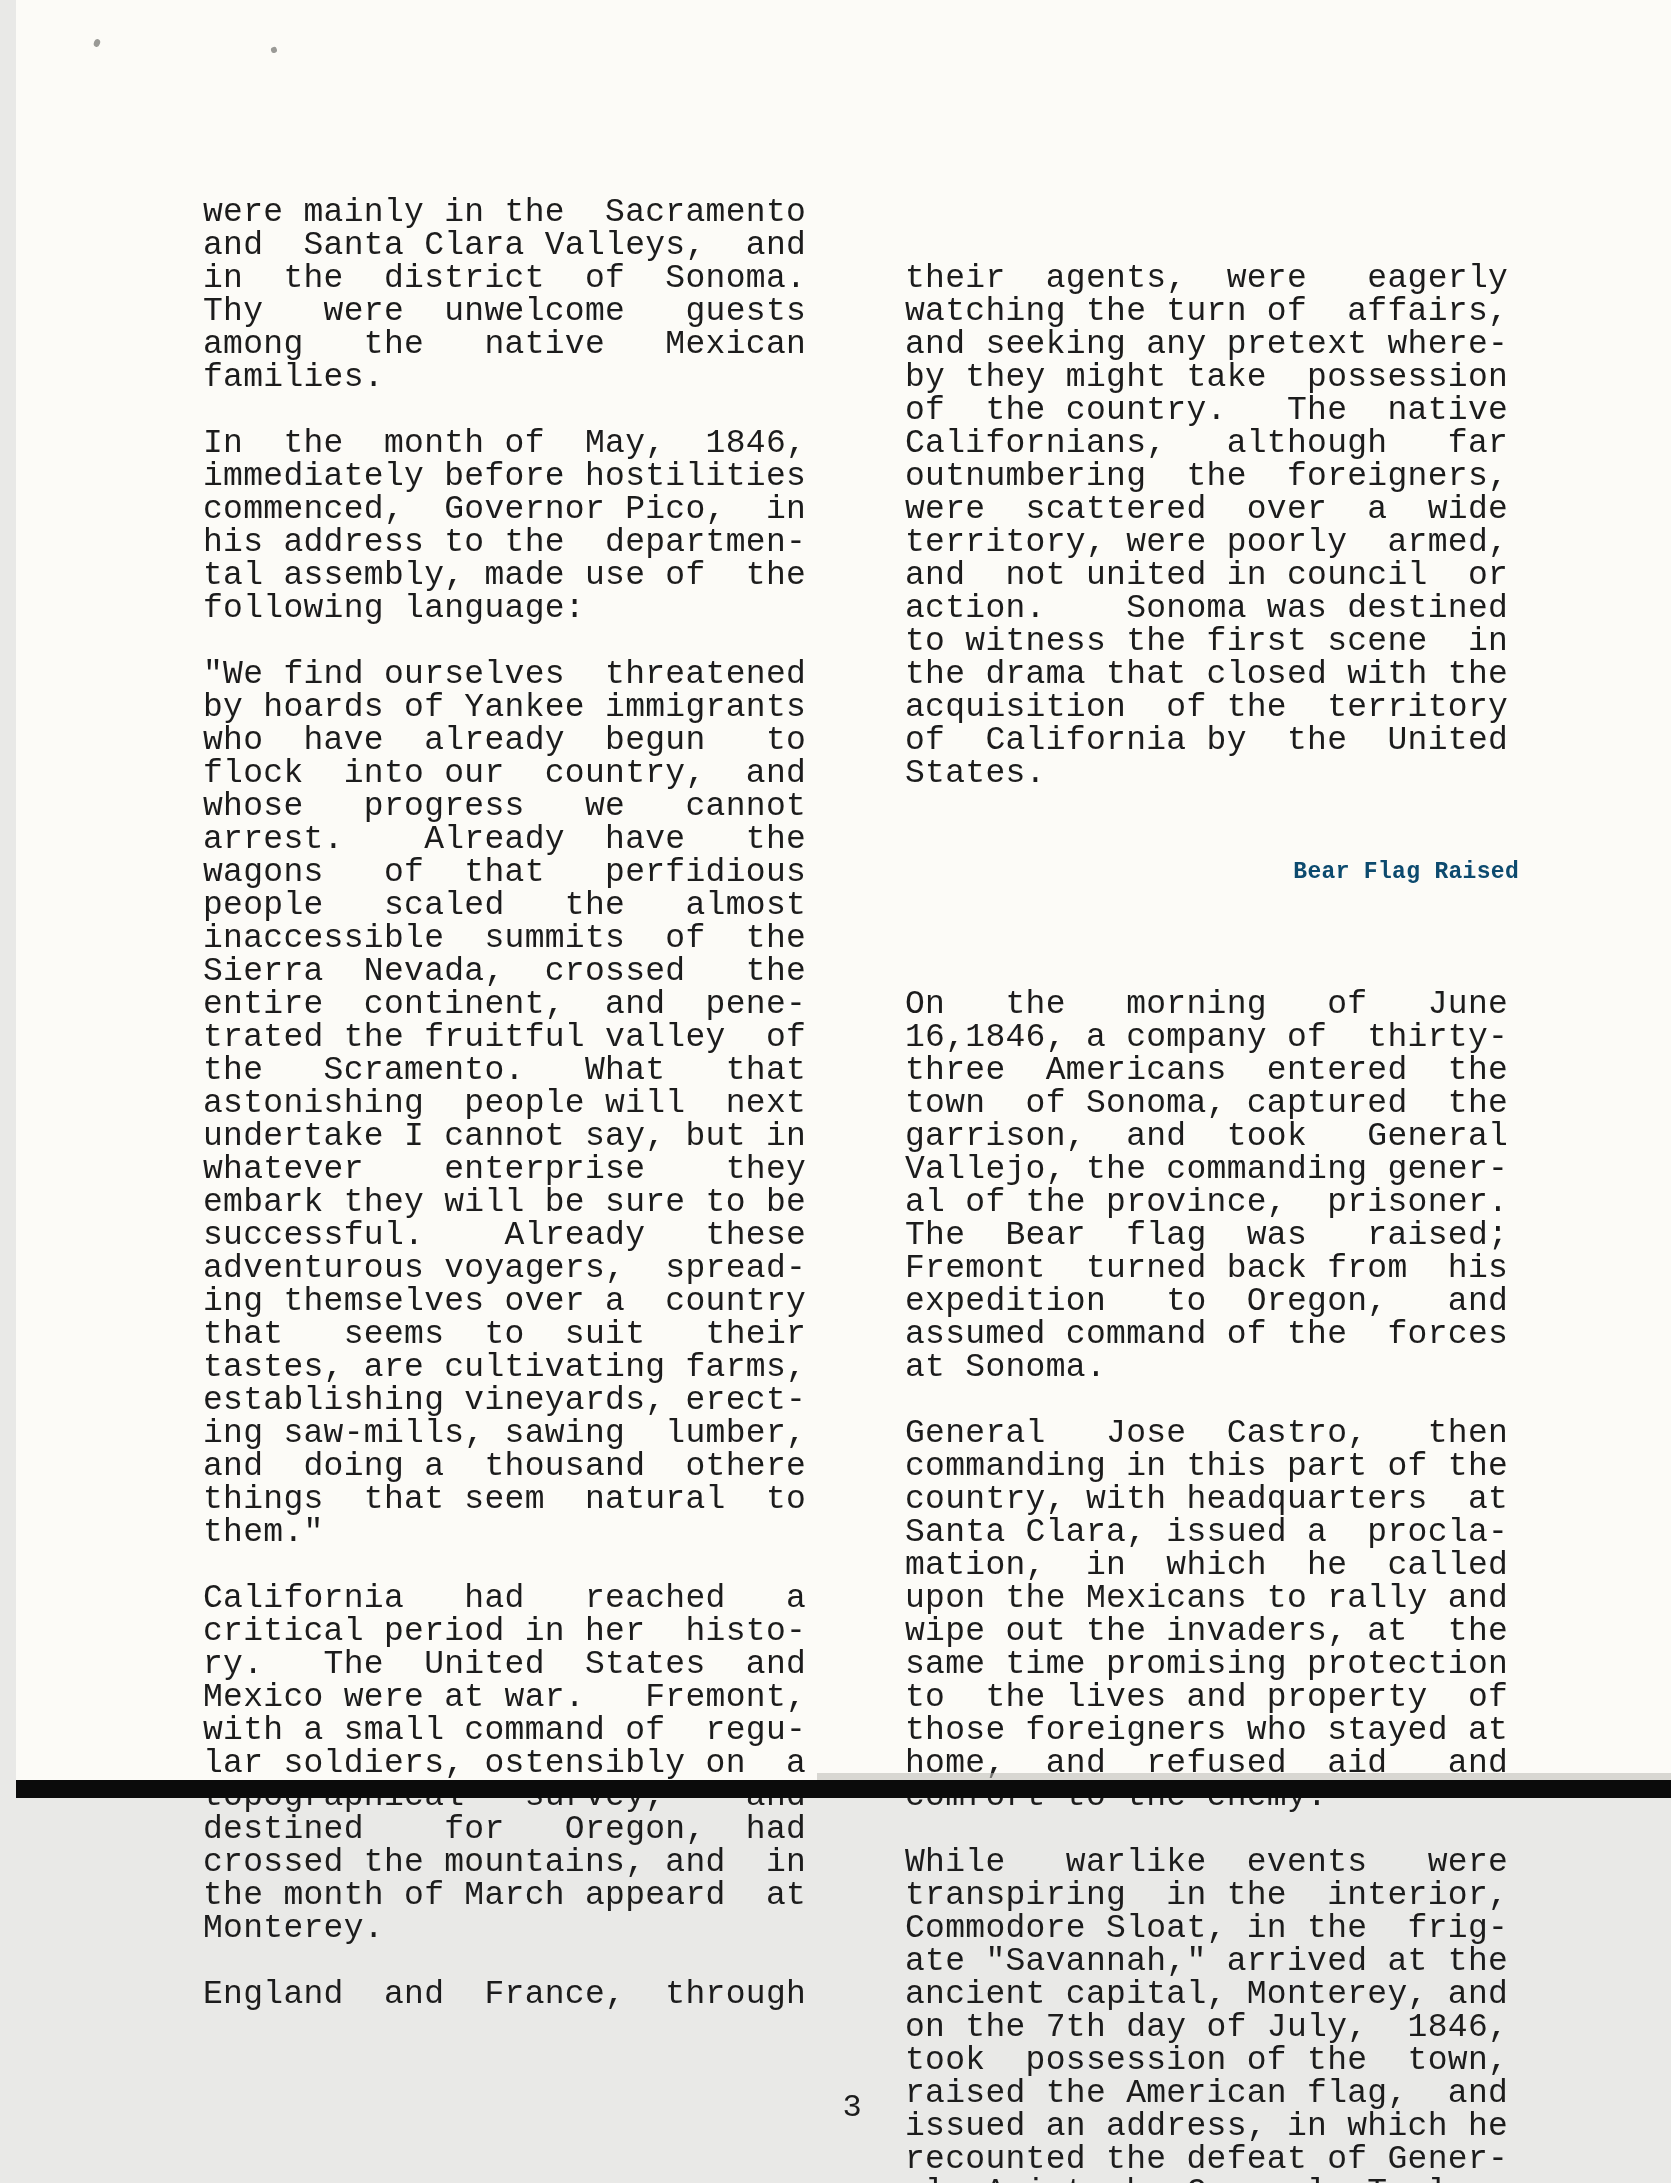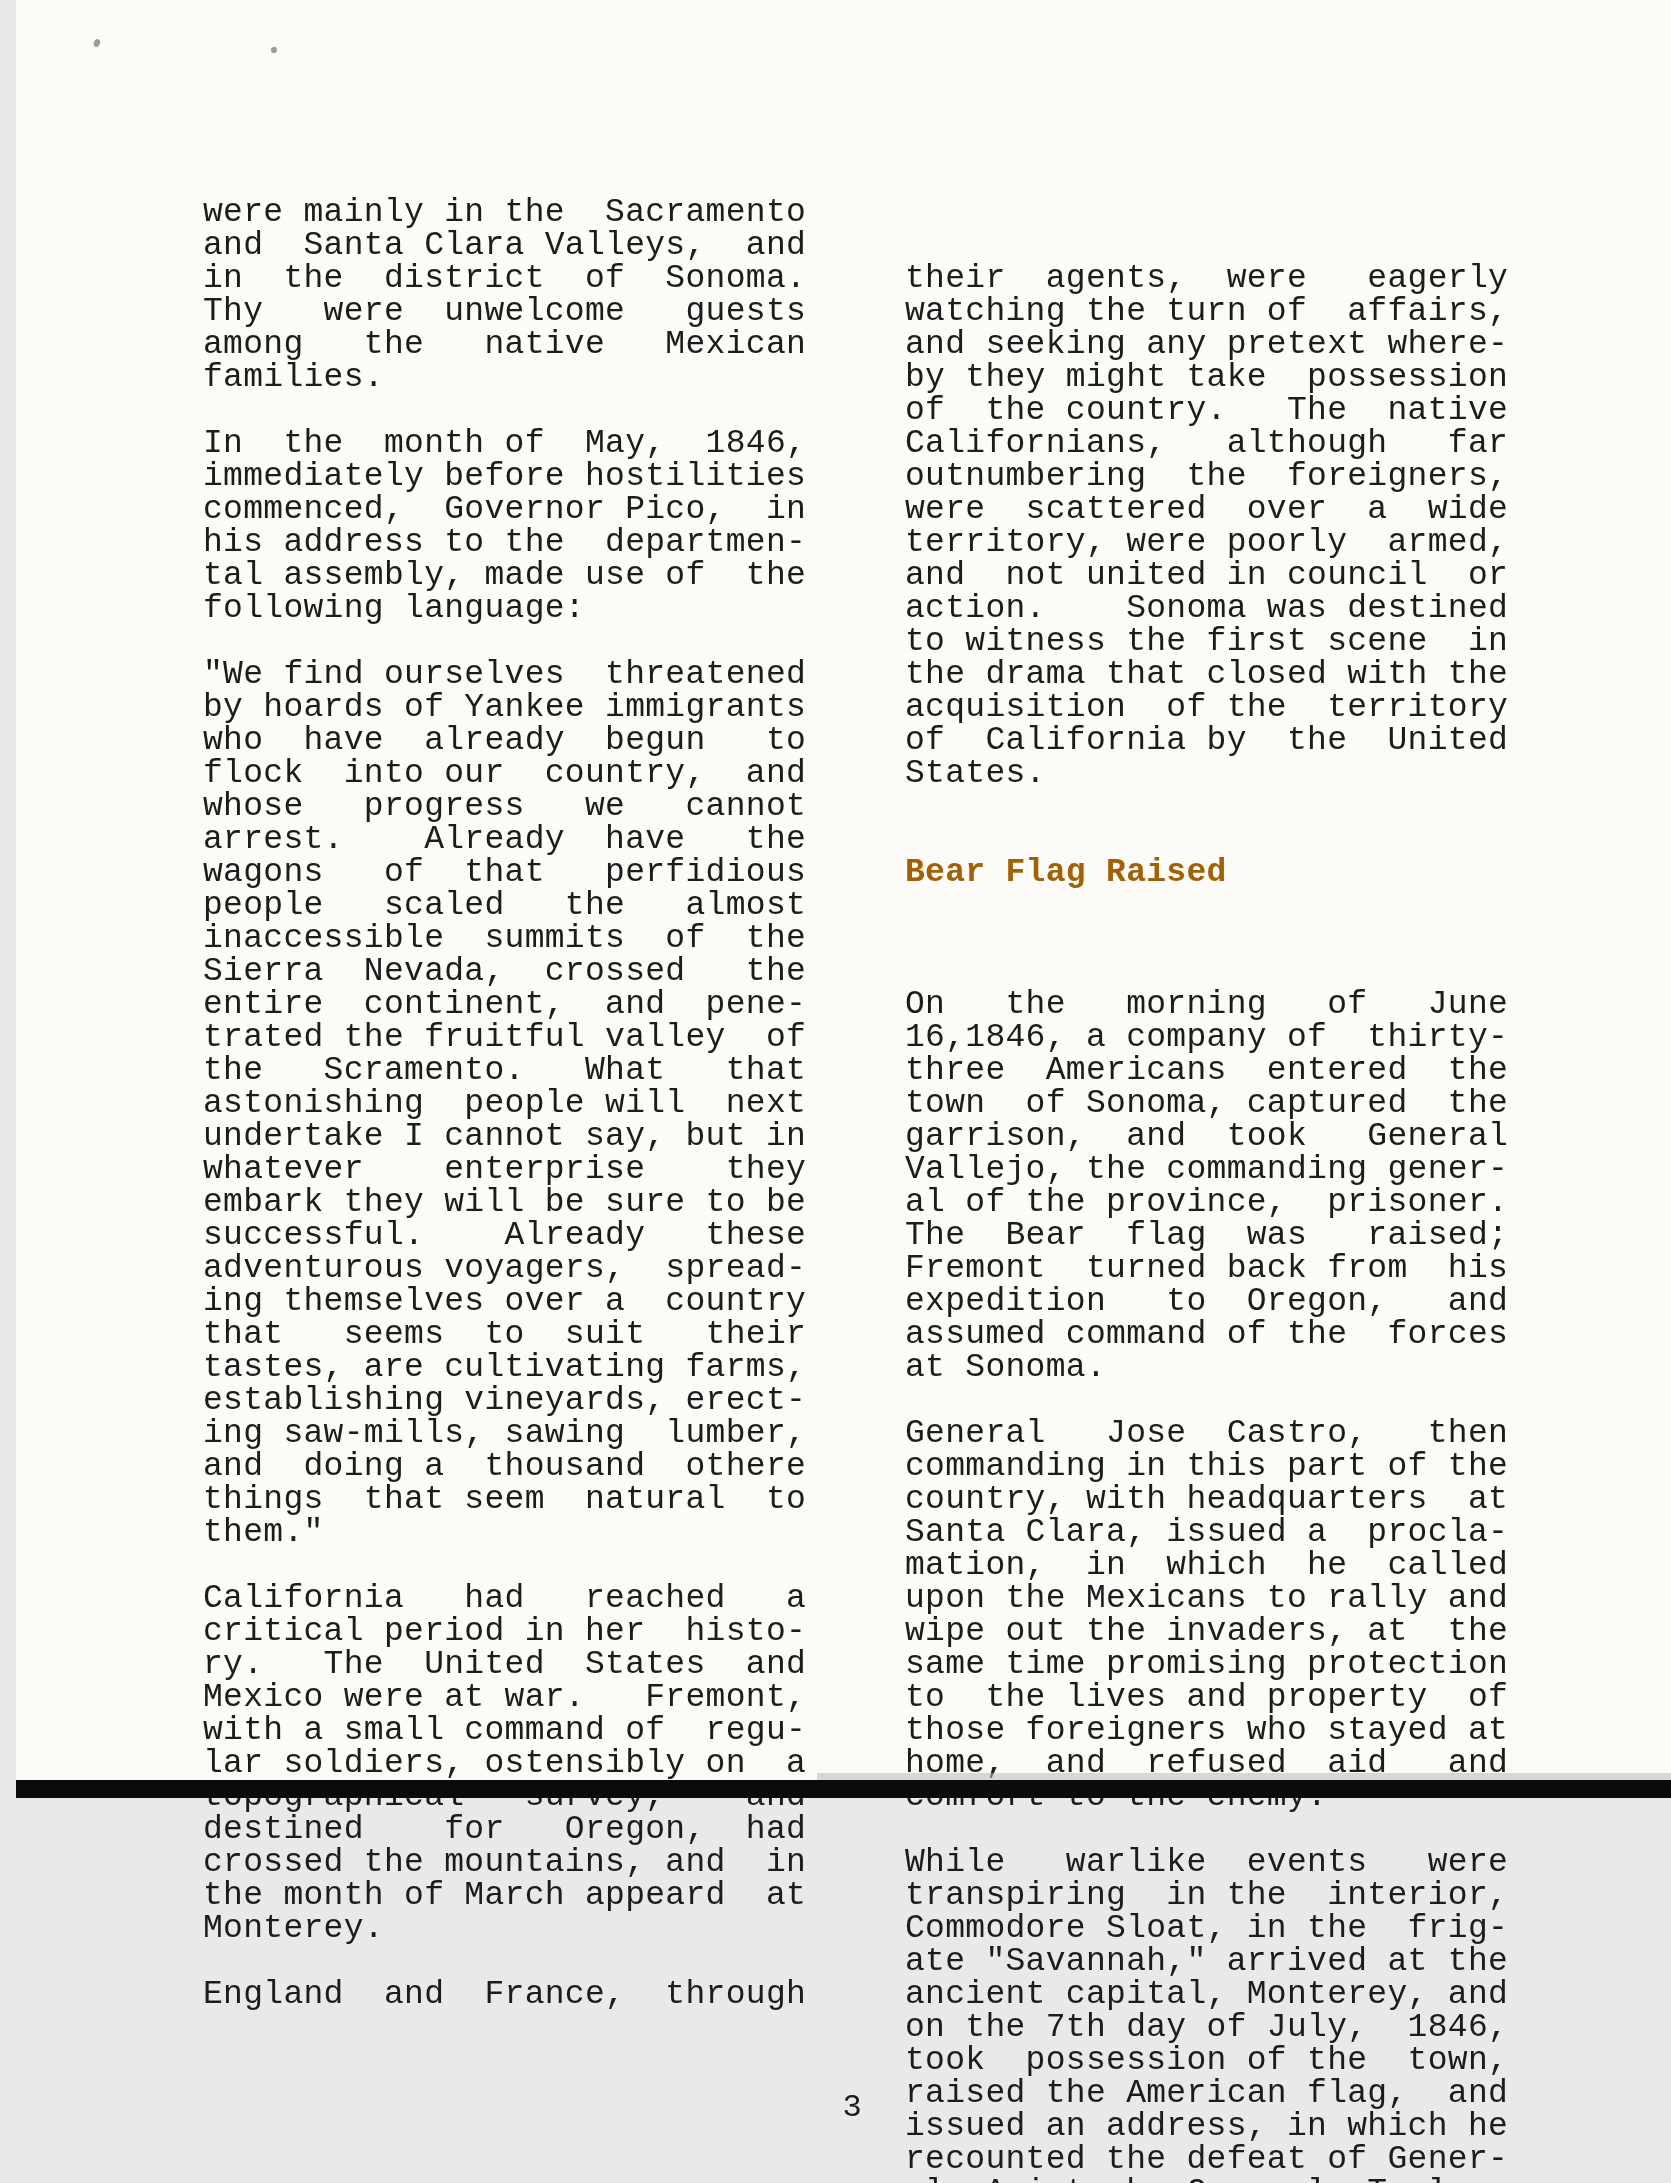--- a/index.html
+++ b/index.html
@@ -32,25 +32,25 @@
   .col {
     width: 614px;
     font-size: 33px;
     line-height: 33px;
     letter-spacing: 0.3px;
     white-space: pre;
     color: #1c1c1c;
   }
   .col-heading {
     font-weight: bold;
-    text-align: left;
-    font-size: 33px;
+    text-align: right;
+    font-size: 23px;
     line-height: 33px;
     letter-spacing: 0.3px;
-    color: #a16207;
+    color: #0c4a6e;
   }
   .page-number {
     position: absolute;
     top: 2091px;
     left: 0;
     width: 1672px;
     text-align: center;
     font-size: 32px;
     line-height: 33px;
     color: #1c1c1c;

